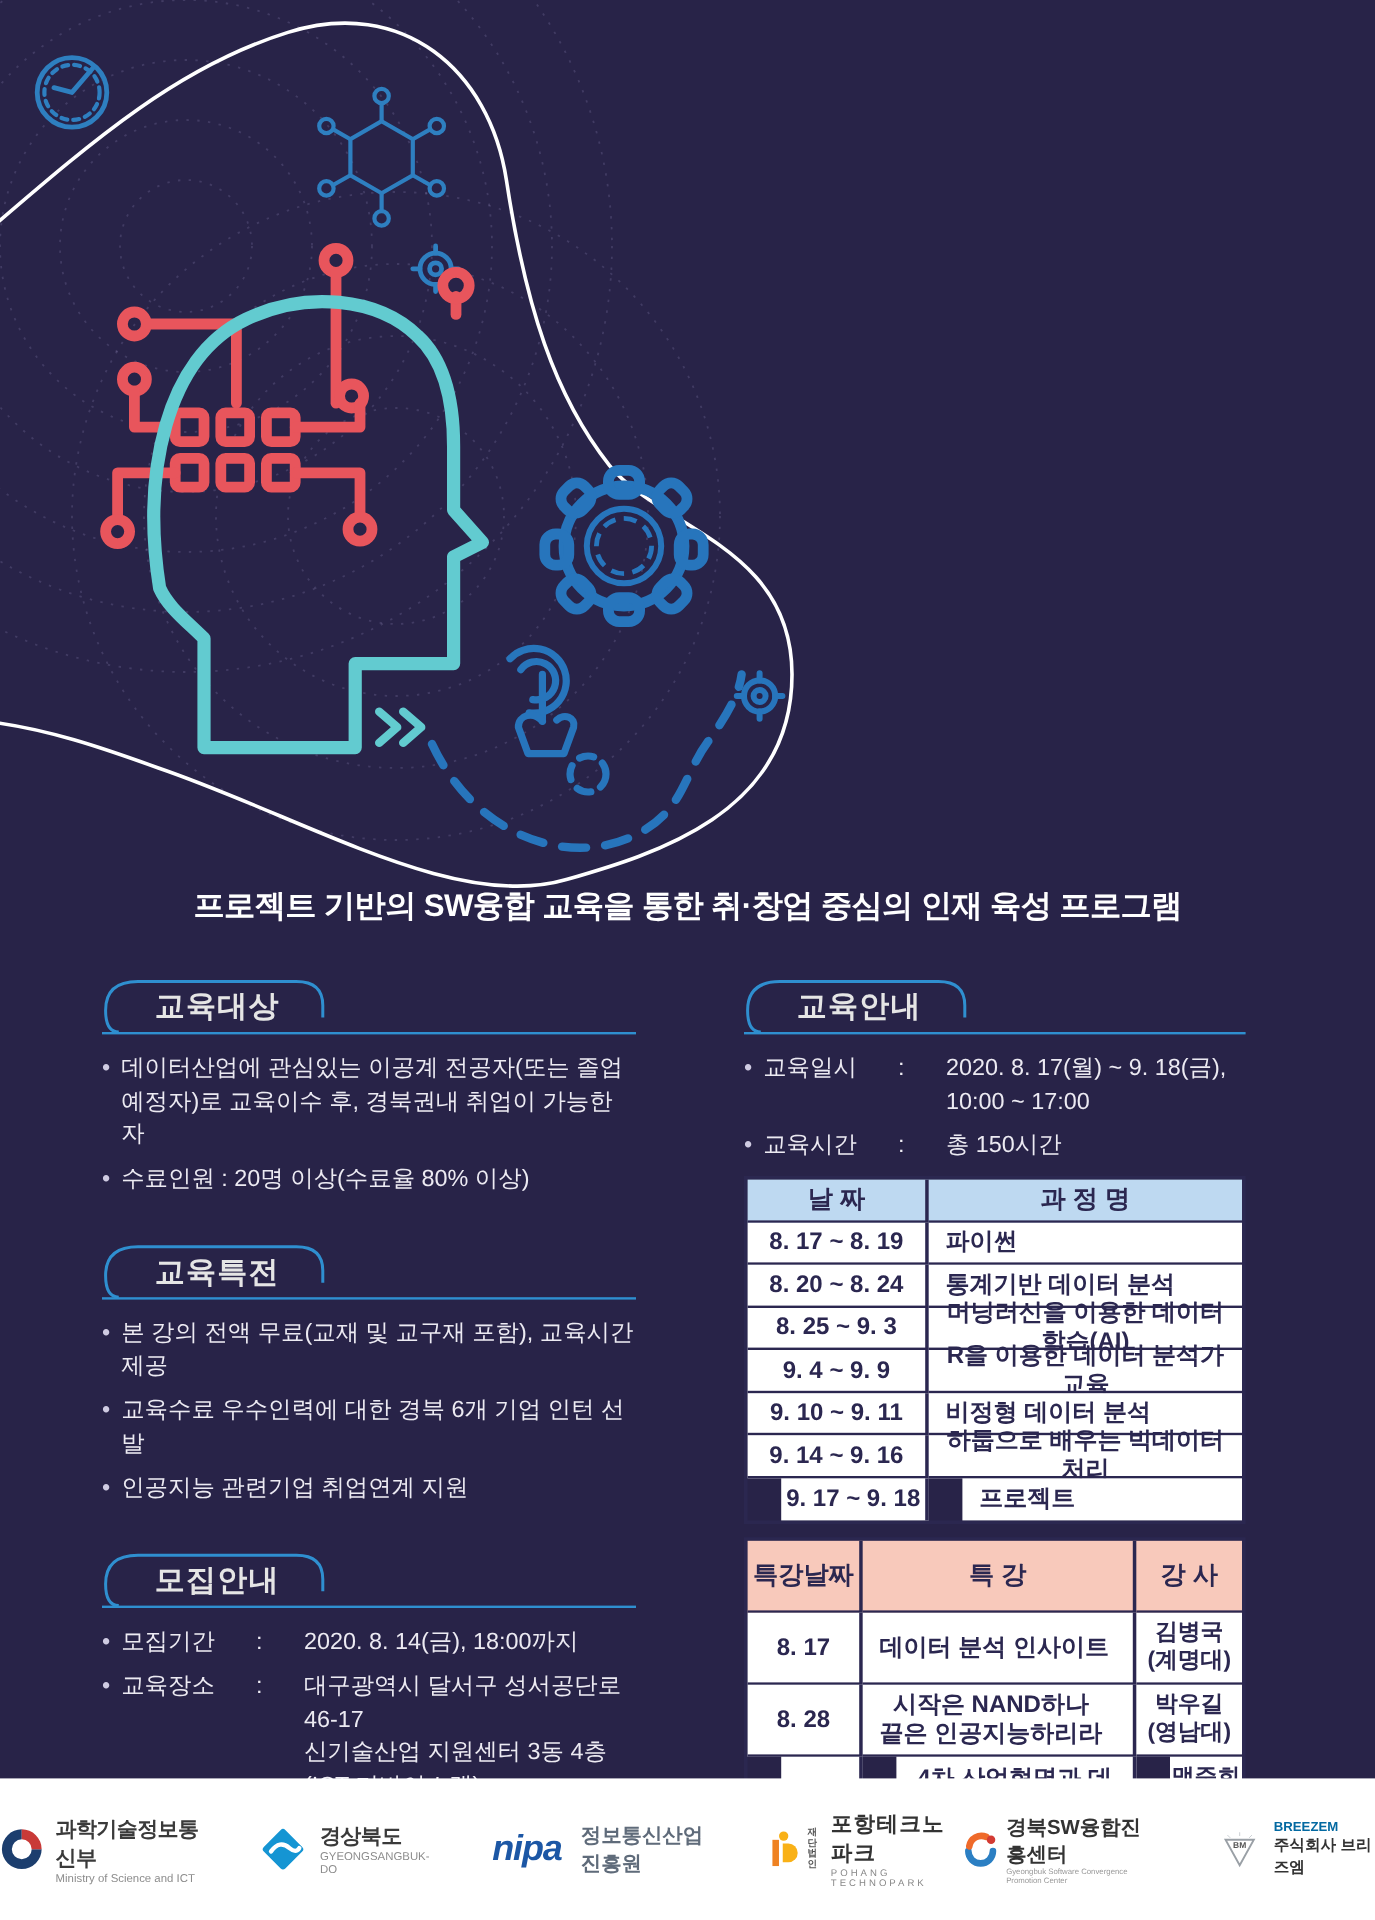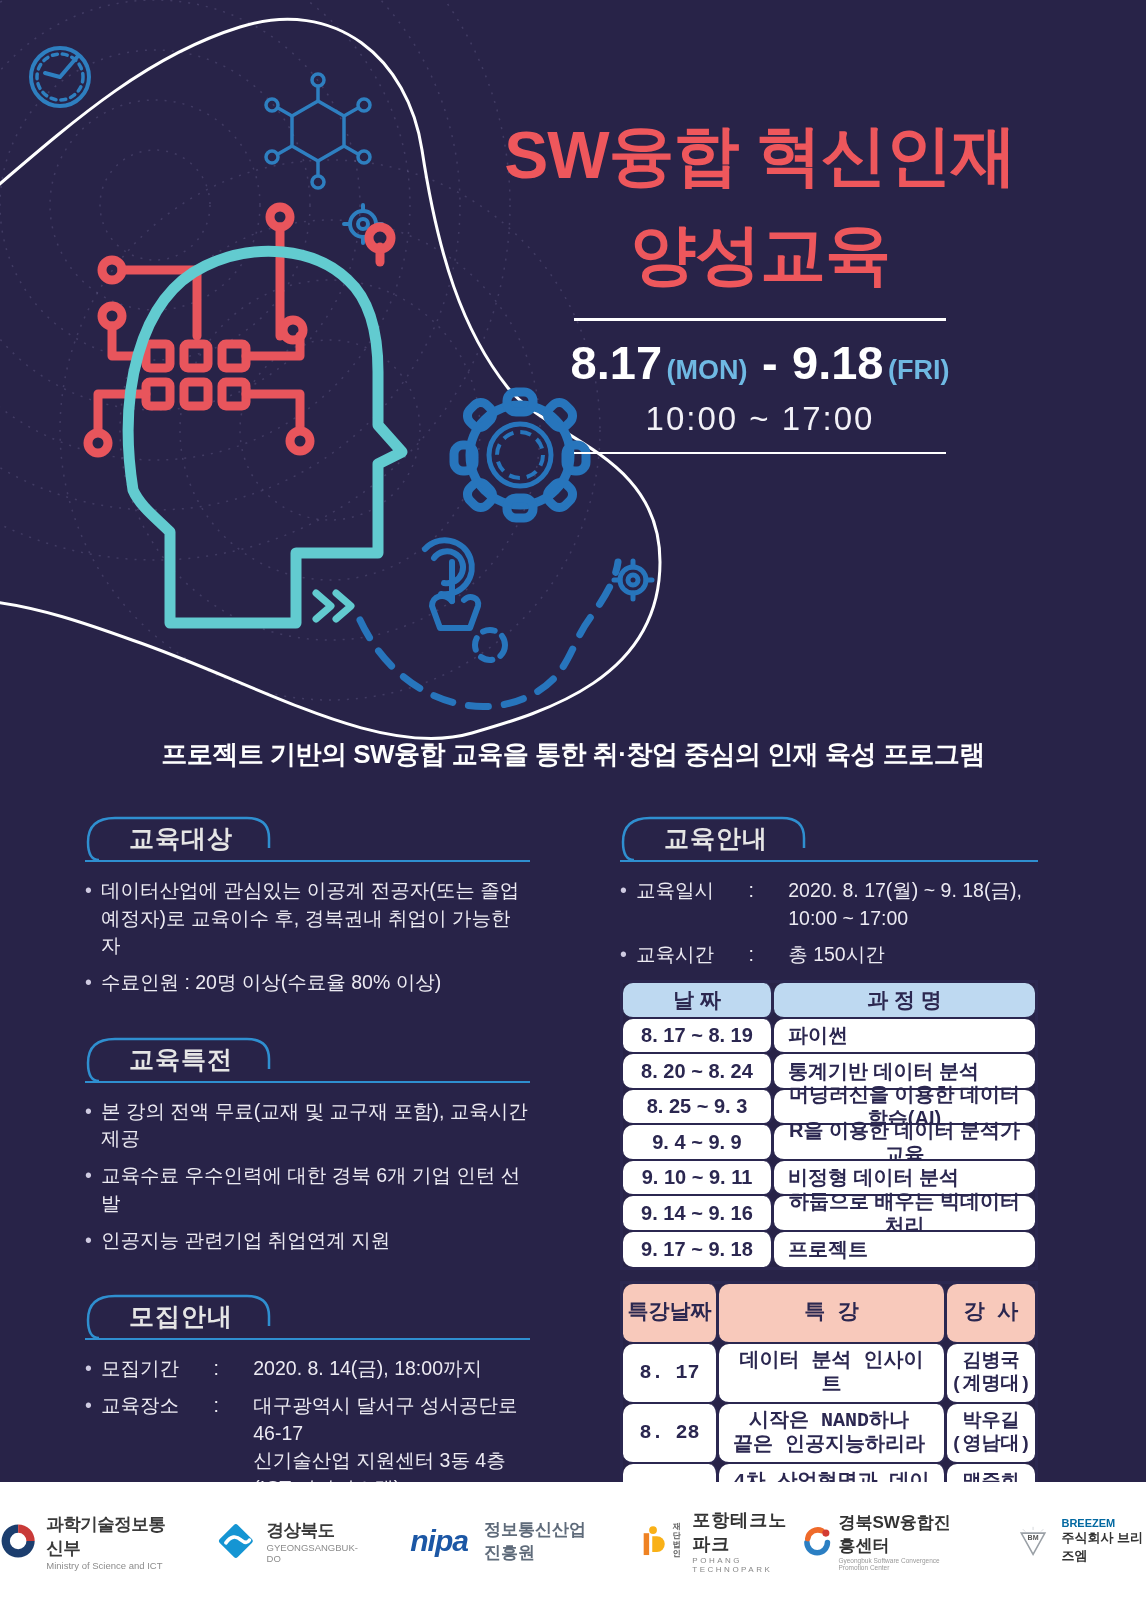--- a/index.html
+++ b/index.html
@@ -37,29 +37,29 @@
   .colon { white-space:pre; }
   .val { white-space:pre-line; }
 
   .mt-sec { margin-top:36px; }
   .qr-box { margin:14px 0 0 89px; width:96px; height:96px; background:#fff; padding:5px; }
 
   
   .tbl { display:grid; border:3px solid #2b2750; margin-top:11px; }
   .tbl .cell { background:#fff; color:#2b2750; font-size:20px; font-weight:600;
                display:flex; align-items:center; justify-content:center; text-align:center;
-               border-bottom:2px solid #2b2750; border-right:3px solid #2b2750; line-height:1.2;border-radius:10px; }
+               border-bottom:2px solid #2b2750; border-right:3px solid #2b2750; line-height:1.2; }
   .tbl .cell.last-col { border-right:none; }
-  .tbl .cell.last-row { border-bottom:none; }
+  .tbl .cell.last-row { border-bottom:none;margin-left:28px; }
   .tbl .cell.h { font-weight:800; font-size:21px; }
   .tbl .cell.left { justify-content:flex-start; text-align:center; padding:0 14px; }
   .ctbl { grid-template-columns:151px 1fr; }
   .ctbl .cell { height:35.5px; }
   .ctbl .cell.h { background:#bed9f1; }
-  .ltbl { grid-template-columns:96px 1fr 88px;font-family:Liberation Mono, monospace; }
+  .ltbl { grid-template-columns:96px 1fr 88px; }
   .ltbl .cell.h { background:#f8c9bb; height:36px; }
   .ltbl .cell { min-height:60px; }
   .pre { white-space:pre-line; }
   .ltbl .inst { font-size:19px; }
 
   
   .footer { position:absolute; left:0; top:1482px; width:1146px; height:118px; background:#ffffff;
             display:flex; align-items:center; justify-content:center; gap:48px; }
   .logo-item { display:flex; align-items:center; gap:10px; }
   .f-name { font-size:17.5px; font-weight:700; color:#3a3a3a; letter-spacing:-0.5px; }
@@ -170,36 +170,20 @@
       <path stroke-dasharray="20 16" d="M 360,620 C 395,695 470,722 525,698 C 570,678 568,648 590,618 C 606,596 616,578 618,562"></path>
       <circle stroke-width="6" stroke-dasharray="12 9" cx="490" cy="645" r="15"></circle>
     </g>
     <g fill="none" stroke="#2775bc" stroke-width="5" stroke-linecap="round">
       <circle cx="633" cy="580" r="13"></circle>
         <circle cx="633" cy="580" r="5"></circle>
       <path d="M 633,561 V 567 M 633,593 V 599 M 614,580 H 620 M 646,580 H 652"></path>
     </g>
   </svg>
 
-  <div class="hero-text">
-    <div class="title">
-      <div>SW융합 혁신인재</div>
-      <div>양성교육</div>
-    </div>
-    <div class="hr"></div>
-    <div class="dates">
-      <span class="big">8.17</span>
-      <span class="small">(MON)</span>
-      <span class="big dash">-</span>
-      <span class="big">9.18</span>
-      <span class="small">(FRI)</span>
-    </div>
-    <div class="time">10:00 ~ 17:00</div>
-    <div class="hr"></div>
-  </div>
 
   <div class="tagline">프로젝트 기반의 SW융합 교육을 통한 취·창업 중심의 인재 육성 프로그램</div>
 
   <div class="columns">
 
     <div class="col-left">
 
       <div class="sec-head">
         <svg width="200" height="50">
           <path d="M 14,48 Q 3,48 3,30 Q 3,6 30,6 L 162,6 Q 184,6 184,26 L 184,36" fill="none" stroke="#2f8fd0" stroke-width="2.5"></path>

